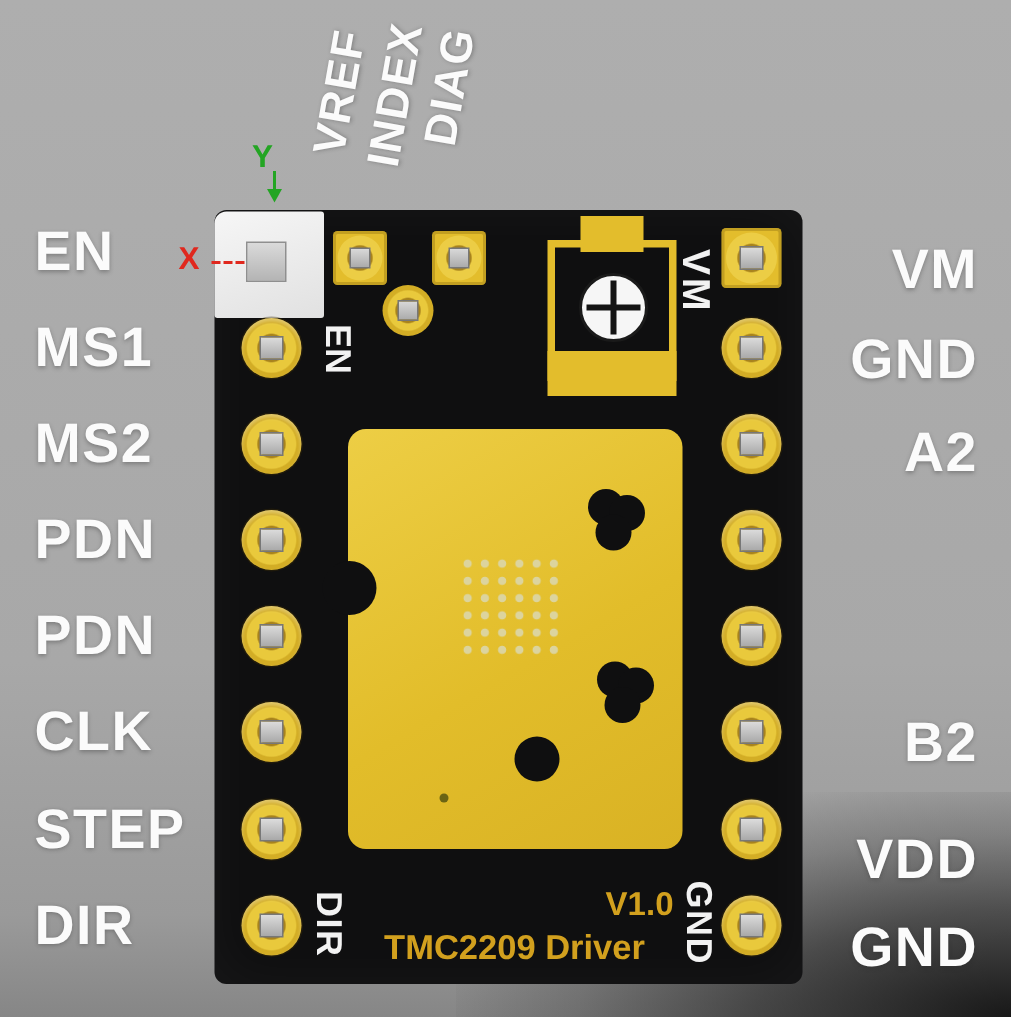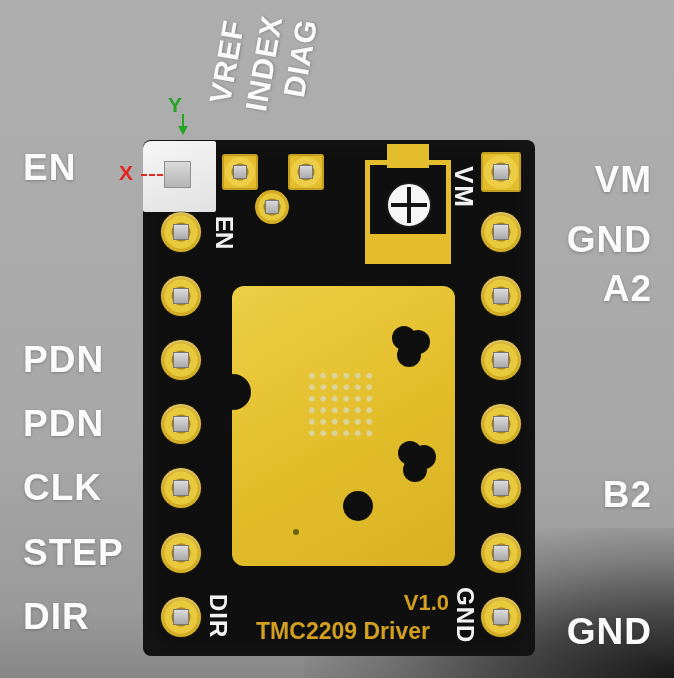--- a/index.html
+++ b/index.html
@@ -87,30 +87,33 @@
              text-shadow:0 1px 2px rgba(0,0,0,.7);}
 </style>
 </head>
 <body>
 
 <div class="stage">
 
   <div class="dark-corner"></div>
 
   <div class="pin-l" style="top:146px">EN</div>
+  <div class="pin-l" style="top:210px">MS1</div>
+  <div class="pin-l" style="top:274px">MS2</div>
   <div class="pin-l" style="top:338px">PDN</div>
   <div class="pin-l" style="top:402px">PDN</div>
   <div class="pin-l" style="top:531px">STEP</div>
   <div class="pin-l" style="top:466px">CLK</div>
   <div class="pin-l" style="top:595px">DIR</div>
 
   <div class="pin-r" style="top:158px">VM</div>
   <div class="pin-r" style="top:218px">GND</div>
-  <div class="pin-r" style="top:267px">A2</div>
+  <div class="pin-r" style="top:280px">A2</div>
   <div class="pin-r" style="top:473px">B2</div>
+  <div class="pin-r" style="top:551px">VDD</div>
   <div class="pin-r" style="top:610px">GND</div>
 
   <div class="toplabel" style="left:220px;top:88px">VREF</div>
   <div class="toplabel" style="left:256px;top:96px">INDEX</div>
   <div class="toplabel" style="left:294px;top:82px">DIAG</div>
 
   <div class="board">
 
     <div class="enbox">
       <div class="encore"></div>

